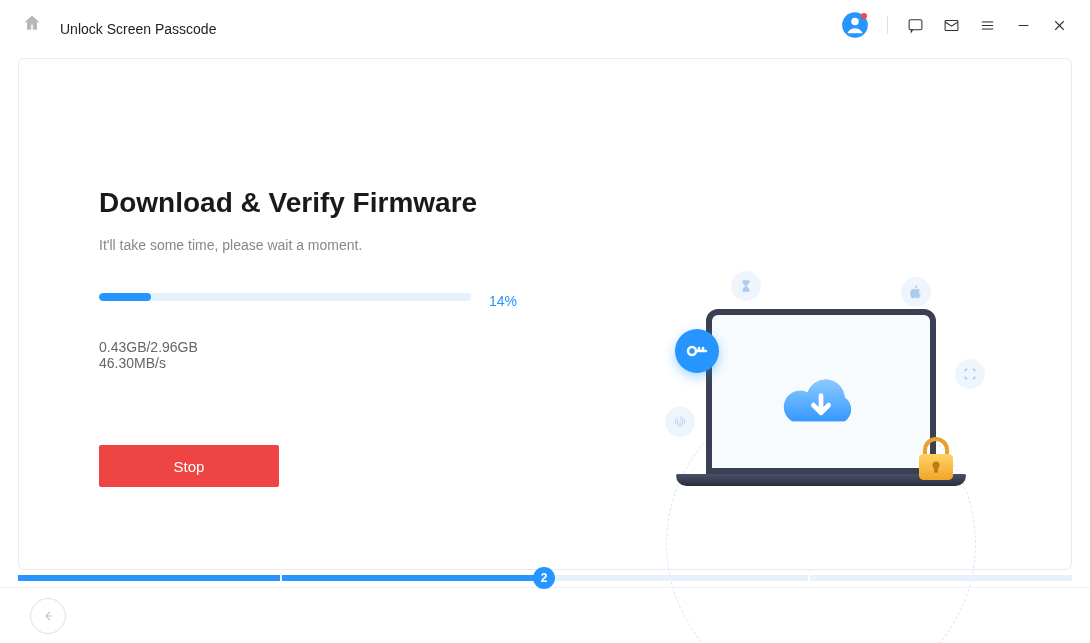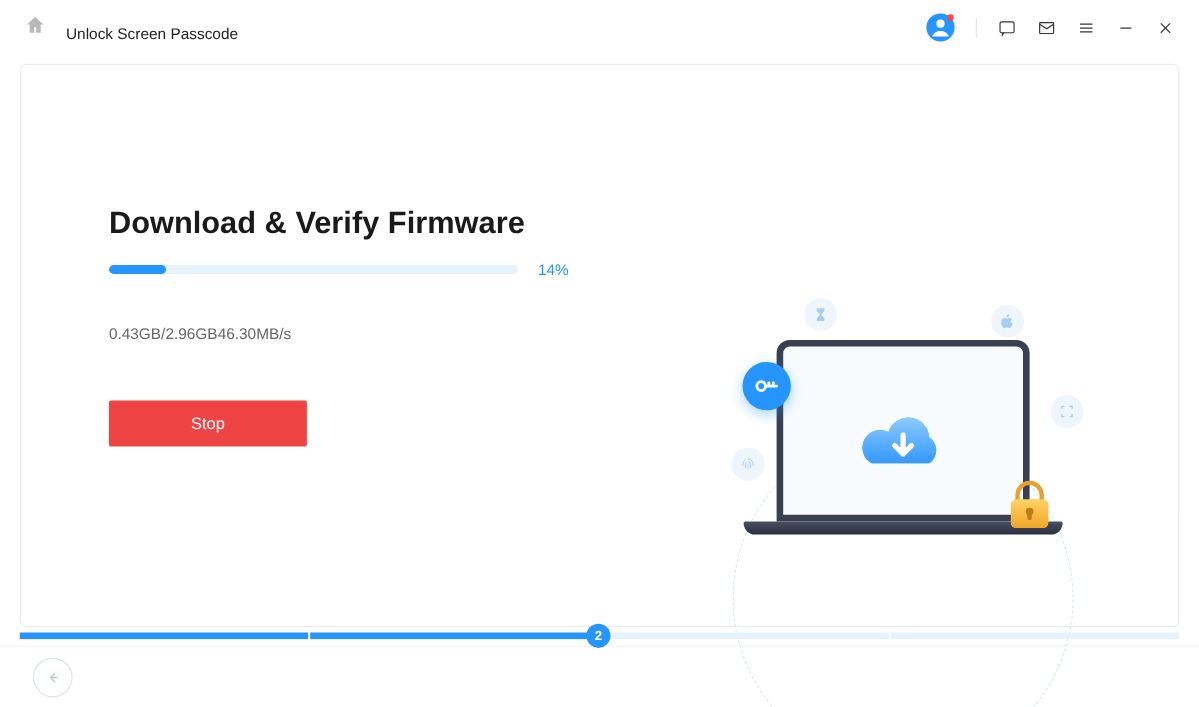--- a/index.html
+++ b/index.html
@@ -76,23 +76,23 @@
       color: #1a1a1a;
       margin-bottom: 18px;
     }
     .subheading {
       font-size: 14px;
       color: #888;
       margin-bottom: 40px;
     }
     .progress-row {
       display: flex;
-      align-items: center;
+      align-items: flex-start;
       gap: 18px;
-      margin-bottom: 42px;
+      margin-bottom: 30px;
     }
     .progress-track {
       flex: 1;
       height: 8px;
       background: #e6f2fe;
       border-radius: 4px;
       position: relative;
       overflow: hidden;
     }
     .progress-fill {
@@ -101,24 +101,25 @@
       border-radius: 4px;
     }
     .progress-pct {
       font-size: 14px;
       color: #2695ff;
       font-weight: 500;
       min-width: 40px;
     }
     .stats-row {
       display: flex;
-      justify-content: flex-start;
-      margin-bottom: 53px;
+      justify-content: space-between;
+      margin-bottom: 74px;
       font-size: 14px;
       color: #666;
+      flex-direction: column;
     }
     .stop-btn {
       width: 180px;
       height: 42px;
       background: #ef4444;
       color: #fff;
       border: none;
       border-radius: 2px;
       font-size: 15px;
       cursor: pointer;
@@ -308,20 +309,21 @@
           <line x1="6" y1="6" x2="18" y2="18"></line>
           <line x1="18" y1="6" x2="6" y2="18"></line>
         </svg>
     </span>
   </div>
 </div>
 
 <div class="main-card">
   <div class="content-left">
     <h1 class="heading">Download &amp; Verify Firmware</h1>
+    <p class="subheading">It'll take some time, please wait a moment.</p>
 
     <div class="progress-row">
       <div class="progress-track">
         <div class="progress-fill" style="width:14%"></div>
       </div>
       <span class="progress-pct">14%</span>
     </div>
 
     <div class="stats-row">
       <span>0.43GB/2.96GB</span>

